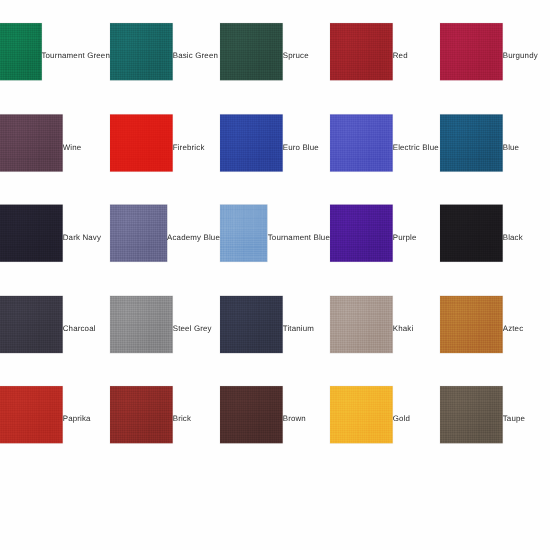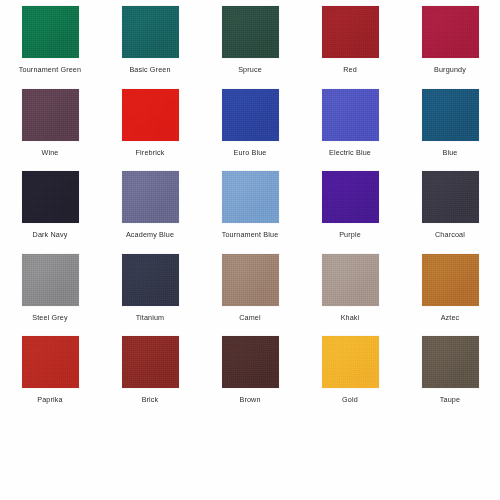--- a/index.html
+++ b/index.html
@@ -27,21 +27,21 @@
     grid-template-rows: repeat(6, 82.5px);
     width: 500px;
     height: 495px;
     padding-top: 6px;
     box-sizing: border-box;
   }
 
   .swatch-cell {
     position: relative;
     display: flex;
-    flex-direction: column;
+    flex-direction: row;
     align-items: center;
   }
 
   .swatch-chip {
     width: 57px;
     height: 52px;
     position: relative;
     overflow: hidden;
     box-shadow: 0 0 0 0.5px rgba(0,0,0,0.06);
   }
@@ -127,34 +127,34 @@
       </div>
       <div class="swatch-cell">
         <div class="swatch-chip" style="background-color: rgb(122, 161, 206);"></div>
         <div class="swatch-label">Tournament Blue</div>
       </div>
       <div class="swatch-cell">
         <div class="swatch-chip" style="background-color: rgb(75, 27, 150);"></div>
         <div class="swatch-label">Purple</div>
       </div>
       <div class="swatch-cell">
+        <div class="swatch-chip" style="background-color: rgb(28, 26, 30);"></div>
+        <div class="swatch-label">Black</div>
+      </div>
+      <div class="swatch-cell">
         <div class="swatch-chip" style="background-color: rgb(58, 56, 68);"></div>
         <div class="swatch-label">Charcoal</div>
       </div>
       <div class="swatch-cell">
         <div class="swatch-chip" style="background-color: rgb(138, 138, 140);"></div>
         <div class="swatch-label">Steel Grey</div>
       </div>
       <div class="swatch-cell">
         <div class="swatch-chip" style="background-color: rgb(51, 55, 74);"></div>
         <div class="swatch-label">Titanium</div>
-      </div>
-      <div class="swatch-cell">
-        <div class="swatch-chip" style="background-color: rgb(158, 130, 114);"></div>
-        <div class="swatch-label">Camel</div>
       </div>
       <div class="swatch-cell">
         <div class="swatch-chip" style="background-color: rgb(168, 152, 143);"></div>
         <div class="swatch-label">Khaki</div>
       </div>
       <div class="swatch-cell">
         <div class="swatch-chip" style="background-color: rgb(181, 114, 47);"></div>
         <div class="swatch-label">Aztec</div>
       </div>
       <div class="swatch-cell">

